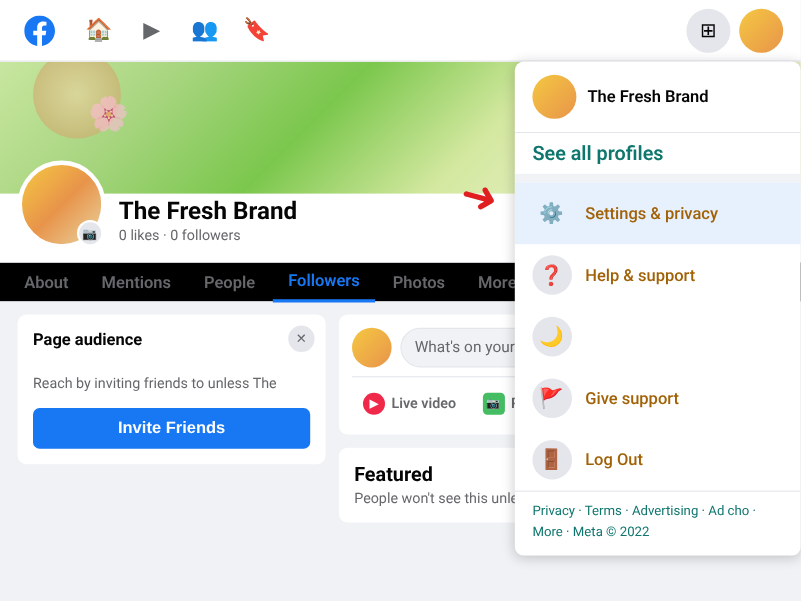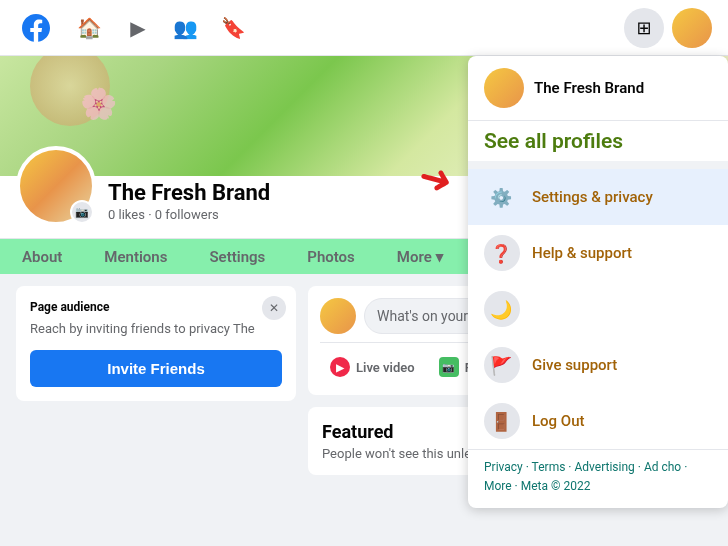--- a/index.html
+++ b/index.html
@@ -159,27 +159,27 @@
       color: #050505;
     }
     .profile-meta {
       font-size: 13px;
       color: #65676b;
       margin-top: 2px;
     }
 
     
     .tabs-bar {
-      background: #86efac;
+      background: #000000;
       border-top: 1px solid #e4e6eb;
       display: flex;
       align-items: center;
       padding: 0 8px;
       height: 36px;
-      gap: 14px;
+      gap: 2px;
     }
     .tab-item {
       padding: 8px 14px;
       font-size: 15px;
       font-weight: 600;
       color: #65676b;
       cursor: pointer;
       border-radius: 6px;
       white-space: nowrap;
     }
@@ -222,24 +222,24 @@
       border-radius: 50%;
       background: #e4e6eb;
       display: flex;
       align-items: center;
       justify-content: center;
       cursor: pointer;
       font-size: 12px;
       color: #65676b;
     }
     .audience-title {
-      font-size: 12px;
+      font-size: 15px;
       font-weight: 700;
       color: #050505;
-      margin-bottom: 6px;
+      margin-bottom: 23px;
     }
     .audience-desc {
       font-size: 13px;
       color: #65676b;
       line-height: 1.4;
     }
     .invite-btn {
       margin-top: 12px;
       width: 100%;
       background: #1877f2;
@@ -371,22 +371,22 @@
       background: linear-gradient(135deg, #f5c842, #e8944a);
       flex-shrink: 0;
     }
     .dropdown-profile-name {
       font-size: 15px;
       font-weight: 600;
       color: #050505;
     }
     .see-all-profiles {
       padding: 8px 16px;
-      font-size: 21px;
-      color: #4d7c0f;
+      font-size: 18px;
+      color: #0f766e;
       font-weight: 600;
       cursor: pointer;
       border-bottom: 8px solid #f0f2f5;
     }
     .menu-item {
       display: flex;
       align-items: center;
       gap: 12px;
       padding: 10px 16px;
       cursor: pointer;
@@ -464,35 +464,36 @@
     <div class="profile-info">
       <div class="profile-name">The Fresh Brand</div>
       <div class="profile-meta">0 likes · 0 followers</div>
     </div>
   </div>
 </div>
 
 <div class="tabs-bar">
   <div class="tab-item">About</div>
   <div class="tab-item">Mentions</div>
-  <div class="tab-item">Settings</div>
+  <div class="tab-item">People</div>
+  <div class="tab-item active">Followers</div>
   <div class="tab-item">Photos</div>
   <div class="tab-item tab-more">
     <span>More</span>
     <span>▾</span>
   </div>
 </div>
 
 <div class="main-content">
 
   <div class="left-panel">
     <div class="audience-card">
       <div class="close-btn">✕</div>
       <div class="audience-title">Page audience</div>
-      <div class="audience-desc">Reach by inviting friends to privacy The</div>
+      <div class="audience-desc">Reach by inviting friends to unless The</div>
       <button class="invite-btn">Invite Friends</button>
     </div>
   </div>
 
   <div class="right-panel">
     <div class="post-box">
       <div class="post-input-row">
         <div class="post-avatar"></div>
         <div class="post-input">
           <span style="color:#65676b;font-size:14px;">What's on your mind...</span>

